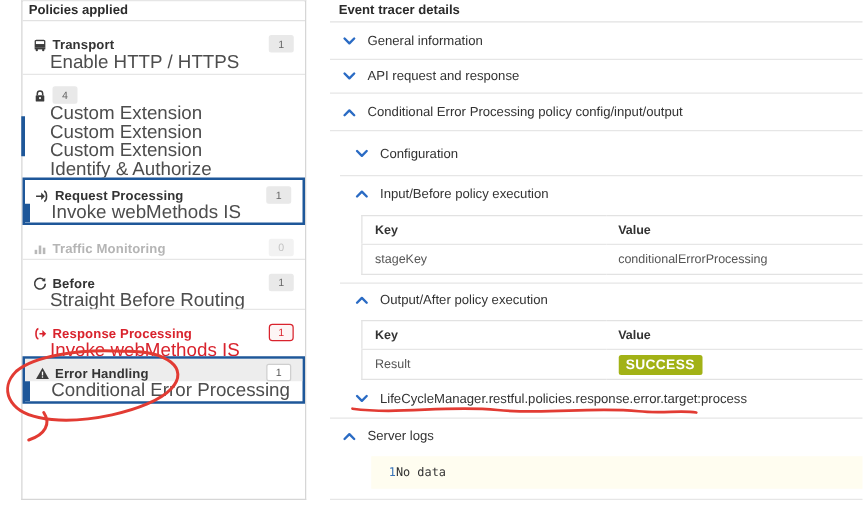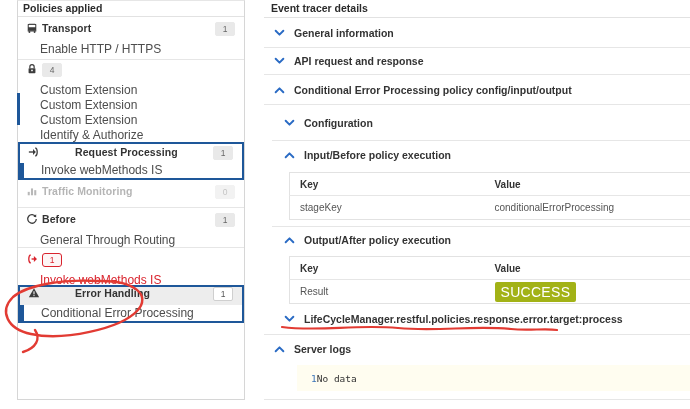--- a/index.html
+++ b/index.html
@@ -7,63 +7,63 @@
     font-family:"Liberation Sans", sans-serif; color:#333; }
   .stage { position:relative; width:690px; height:290px; background:#fff; }
 
   
   .lp { position:absolute; left:17px; top:0; width:228px; height:400px;
         background:#fff; border:1px solid #d6d6d6; border-top-color:#e6e6e6; }
   .lp-title { height:16px; line-height:15px; padding-left:5px; font-size:10.5px;
         font-weight:bold; color:#2b2b2b; border-bottom:1px solid #e2e2e2; }
   .s { overflow:hidden; }
   .s.div { border-top:1px solid #e6e6e6; }
-  .s-head { display:flex; align-items:flex-start; height:20px; padding:0 9px 0 8px; }
+  .s-head { display:flex; align-items:flex-end; height:20px; padding:0 9px 0 8px; }
   .s-head .ic { width:12px; height:12px; margin-right:4px; flex:0 0 12px; display:flex; align-items:center; }
   .s-head .lbl { flex:1; font-size:10.5px; font-weight:bold; color:#333; letter-spacing:0.1px; }
-  .s-item { height:15px; line-height:15px; padding-left:22px; font-size:12px; color:#4d4d4d; }
+  .s-item { height:15px; line-height:15px; padding-left:22px; font-size:15px; color:#4d4d4d; }
   .pt { padding-top:5px; }
   .h42{height:42px}.h83{height:83px; padding-top:3px}.h38{height:38px}
   .h27{height:27px}.h40{height:40px}
   .badge { min-width:20px; text-align:center; font-size:8.5px; color:#666;
         background:#e9e9e9; border:1px solid #e9e9e9; border-radius:2px; padding:1px 4px; }
   .badge.dim { color:#c4c4c4; background:#f2f2f2; border-color:#f2f2f2; }
   .badge.red { color:#d9232d; background:#fdf5f5; border:1px solid #d9232d; border-radius:3px; }
   .badge.white { color:#555; background:#fff; border:1px solid #cfcfcf; }
   .boxed { border:2px solid #1e5799; }
-  .boxed .s-head { height:19px; padding-top:2px;gap:31px; }
+  .boxed .s-head { height:19px; padding-top:2px; }
   .boxed .s-item { height:15px; line-height:14px; border-left:4px solid #1e5799; padding-left:17px; }
   .err-box .s-head { height:18px; padding-top:0; background:#ededed; }
   .err-box .s-item { height:16px; line-height:16px; }
   .sec-dim .lbl { color:#b5b5b5; }
   .sec-red .lbl, .sec-red .s-item { color:#d9232d; }
   .stray-accent { position:absolute; left:-1px; top:92px; width:3px; height:32px; background:#1e5799; }
 
   
   .rp { position:absolute; left:264px; top:0; width:442px; height:409px; background:#fff; }
   .rp-title { height:18px; line-height:16px; padding-left:7px; font-size:10.5px; font-weight:bold;
         color:#2b2b2b; border-bottom:1px solid #e2e2e2; }
   .rp-row { display:flex; align-items:center; padding-left:10px; }
   .rp-row .chev { width:11px; height:8px; margin-right:9px; flex:0 0 11px; }
-  .rp-row .rlbl { font-size:10.5px; font-weight:bold; color:#333; }
+  .rp-row .rlbl { font-size:10.5px; font-weight:normal; color:#333; }
   .lvl2 { padding-left:20px; }
   .bb { border-bottom:1px solid #e6e6e6; }
   .h30{height:30px}.h28{height:28px}.h26{height:26px}.h31{height:31px}.h35{height:35px}
   .inset-div { border-top:1px solid #e6e6e6; margin-left:8px; }
   .cfg-wrap { margin-left:8px; border-bottom:1px solid #e6e6e6; }
   .cfg-wrap .rp-row { padding-left:12px; }
   .rot180 { transform:rotate(180deg); }
 
   table.kv { width:415px; margin:3px 0 0 25px; border-collapse:collapse; table-layout:fixed;
         border:1px solid #e2e2e2; }
   table.kv th { width:195px; text-align:left; font-size:10px; font-weight:bold; color:#333;
         height:23px; padding-left:10px; border-bottom:1px solid #e6e6e6; }
   table.kv th + th { width:220px; }
   table.kv td { font-size:10px; color:#555; height:24px; padding-left:10px;margin-top:48px; }
-  .succ { display:inline-block; background:#a2b216; color:#fff; font-size:14px; font-weight:normal;
+  .succ { display:inline-block; background:#a2b216; color:#fff; font-size:11px; font-weight:bold;
         padding:2px 6px; border-radius:2px; letter-spacing:0.3px; }
 
   .code { margin:2px 0 0 33px; width:407px; height:26px; background:#fffdf0;
         display:flex; align-items:center; font-family:"DejaVu Sans Mono", monospace; font-size:9.5px; }
   .code .ln { color:#3a74b8; margin-left:14px; }
   .code .ct { color:#333; }
   .end-div { border-top:1px solid #e6e6e6; margin-top:8px; }
 
   
   .anno { position:absolute; left:0; top:0; width:690px; height:409px; pointer-events:none; z-index:50; }
@@ -144,32 +144,33 @@
       <div class="s-head">
         <span class="ic">
           <svg viewBox="0 0 14 14" width="12" height="12">
               <path d="M11.2 4.2A5 5 0 1 0 12 7" fill="none" stroke="#3c3c3c" stroke-width="1.5"></path>
               <path d="M11.9 1.4v3.5L8.6 4.4Z" fill="#3c3c3c"></path>
             </svg>
         </span>
         <span class="lbl">Before</span>
         <span class="badge">1</span>
       </div>
-      <div class="s-item">General Through Routing</div>
+      <div class="s-item">Straight Before Routing</div>
     </div>
 
     <div class="s h38 pt div sec-red">
       <div class="s-head">
         <span class="ic">
           <svg viewBox="0 0 14 14" width="12" height="12">
               <path d="M5.5 2.2c-3 .8-3 8.8 0 9.6" stroke="#d9232d" stroke-width="1.5" fill="none"></path>
               <path d="M6.5 7h4" stroke="#d9232d" stroke-width="1.6"></path>
               <path d="M9.2 3.6 12.8 7l-3.6 3.4Z" fill="#d9232d"></path>
             </svg>
         </span>
+        <span class="lbl">Response Processing</span>
         <span class="badge red">1</span>
       </div>
       <div class="s-item">Invoke webMethods IS</div>
     </div>
 
     <div class="s h38 boxed err-box">
       <div class="s-head">
         <span class="ic">
           <svg viewBox="0 0 14 14" width="12" height="12">
               <path d="M7 1.5 13 12H1Z" fill="#3c3c3c"></path>

